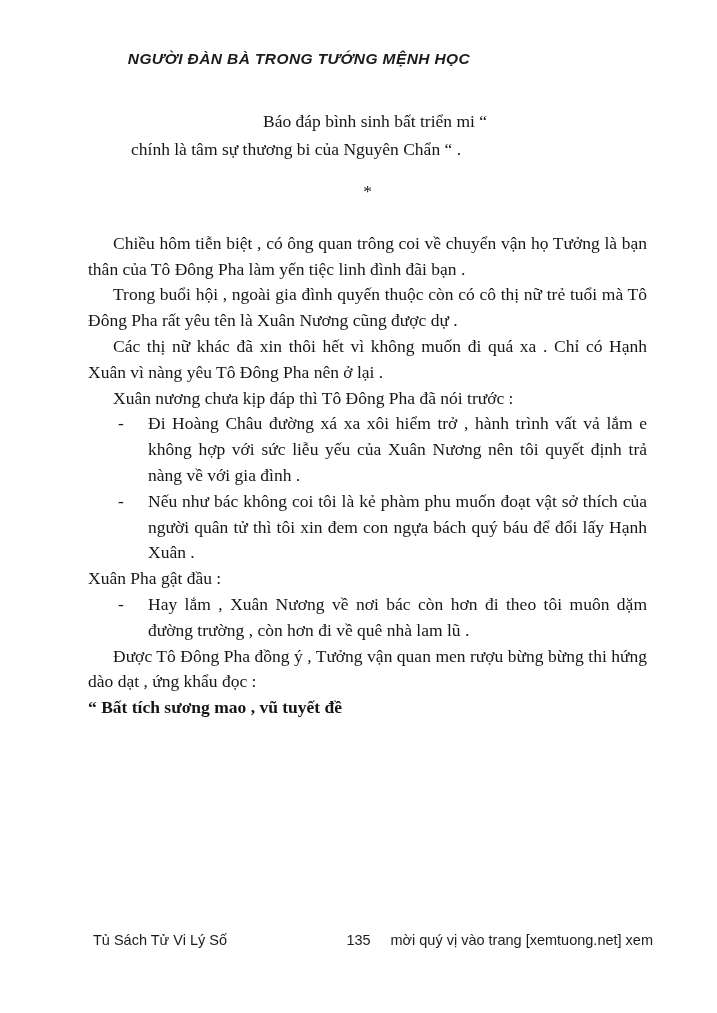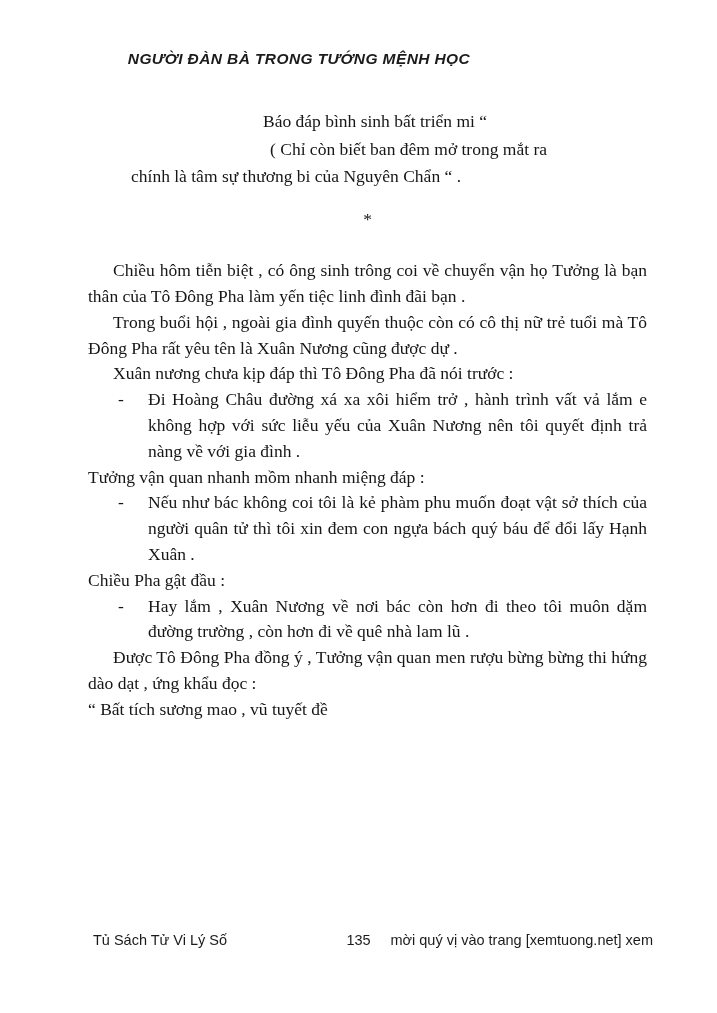--- a/index.html
+++ b/index.html
@@ -58,21 +58,21 @@
   .dash-item {
     position: relative;
     padding-left: 60px;
   }
   .dash-item .dash-marker {
     position: absolute;
     left: 30px;
     top: 0;
   }
   .dialog-line { margin-left: 60px; }
-  .verse-line  { margin-left: 70px; text-align: left !important; }
+  .verse-line  { margin-left: 70px; text-align: left !important; font-weight: bold; }
   .footer {
     position: absolute;
     top: 932px;
     left: 0;
     width: 717px;
     font-family: "Liberation Sans", sans-serif;
     font-size: 14.5px;
     color: #1b1b1b;
   }
   .footer-left   { position: absolute; left: 93px; top: 0; white-space: nowrap; }
@@ -83,38 +83,37 @@
 <body>
 
 <div class="page">
 
   <div class="page-title">NGƯỜI ĐÀN BÀ TRONG TƯỚNG MỆNH HỌC</div>
 
   <div class="content">
 
     <div class="poem-block">
       <div class="poem-line-0">Báo đáp bình sinh bất triển mi “</div>
-      <div class="poem-line-1">( Chỉ còn biết ban đêm mở trong mắt ra</div>
       <div class="poem-attribution">chính là tâm sự thương bi của Nguyên Chẩn “ .</div>
     </div>
 
     <div class="separator">*</div>
 
     <div class="body-block">
-      <p class="indent-para">Chiều hôm tiễn biệt , có ông sinh trông coi về chuyển vận họ Tưởng là bạn thân của Tô Đông Pha làm yến tiệc linh đình đãi bạn .</p>
+      <p class="indent-para">Chiều hôm tiễn biệt , có ông quan trông coi về chuyển vận họ Tưởng là bạn thân của Tô Đông Pha làm yến tiệc linh đình đãi bạn .</p>
       <p class="indent-para">Trong buổi hội , ngoài gia đình quyến thuộc còn có cô thị nữ trẻ tuổi mà Tô Đông Pha rất yêu tên là Xuân Nương cũng được dự .</p>
+      <p class="indent-para">Các thị nữ khác đã xin thôi hết vì không muốn đi quá xa . Chỉ có Hạnh Xuân vì nàng yêu Tô Đông Pha nên ở lại .</p>
       <p class="indent-para">Xuân nương chưa kịp đáp thì Tô Đông Pha đã nói trước :</p>
 
       <p class="dash-item"><span class="dash-marker">-</span><span>Đi Hoàng Châu đường xá xa xôi hiểm trở , hành trình vất vả lắm e không hợp với sức liễu yếu của Xuân Nương nên tôi quyết định trả nàng về với gia đình .</span></p>
 
-      <p class="dialog-line">Tưởng vận quan nhanh mồm nhanh miệng đáp :</p>
 
       <p class="dash-item"><span class="dash-marker">-</span><span>Nếu như bác không coi tôi là kẻ phàm phu muốn đoạt vật sở thích của người quân tử thì tôi xin đem con ngựa bách quý báu để đổi lấy Hạnh Xuân .</span></p>
 
-      <p class="dialog-line">Chiều Pha gật đầu :</p>
+      <p class="dialog-line">Xuân Pha gật đầu :</p>
 
       <p class="dash-item"><span class="dash-marker">-</span><span>Hay lắm , Xuân Nương về nơi bác còn hơn đi theo tôi muôn dặm đường trường , còn hơn đi về quê nhà lam lũ .</span></p>
 
       <p class="indent-para">Được Tô Đông Pha đồng ý , Tưởng vận quan men rượu bừng bừng thi hứng dào dạt , ứng khẩu đọc :</p>
 
       <p class="verse-line">“ Bất tích sương mao , vũ tuyết đề</p>
     </div>
 
   </div>
 

